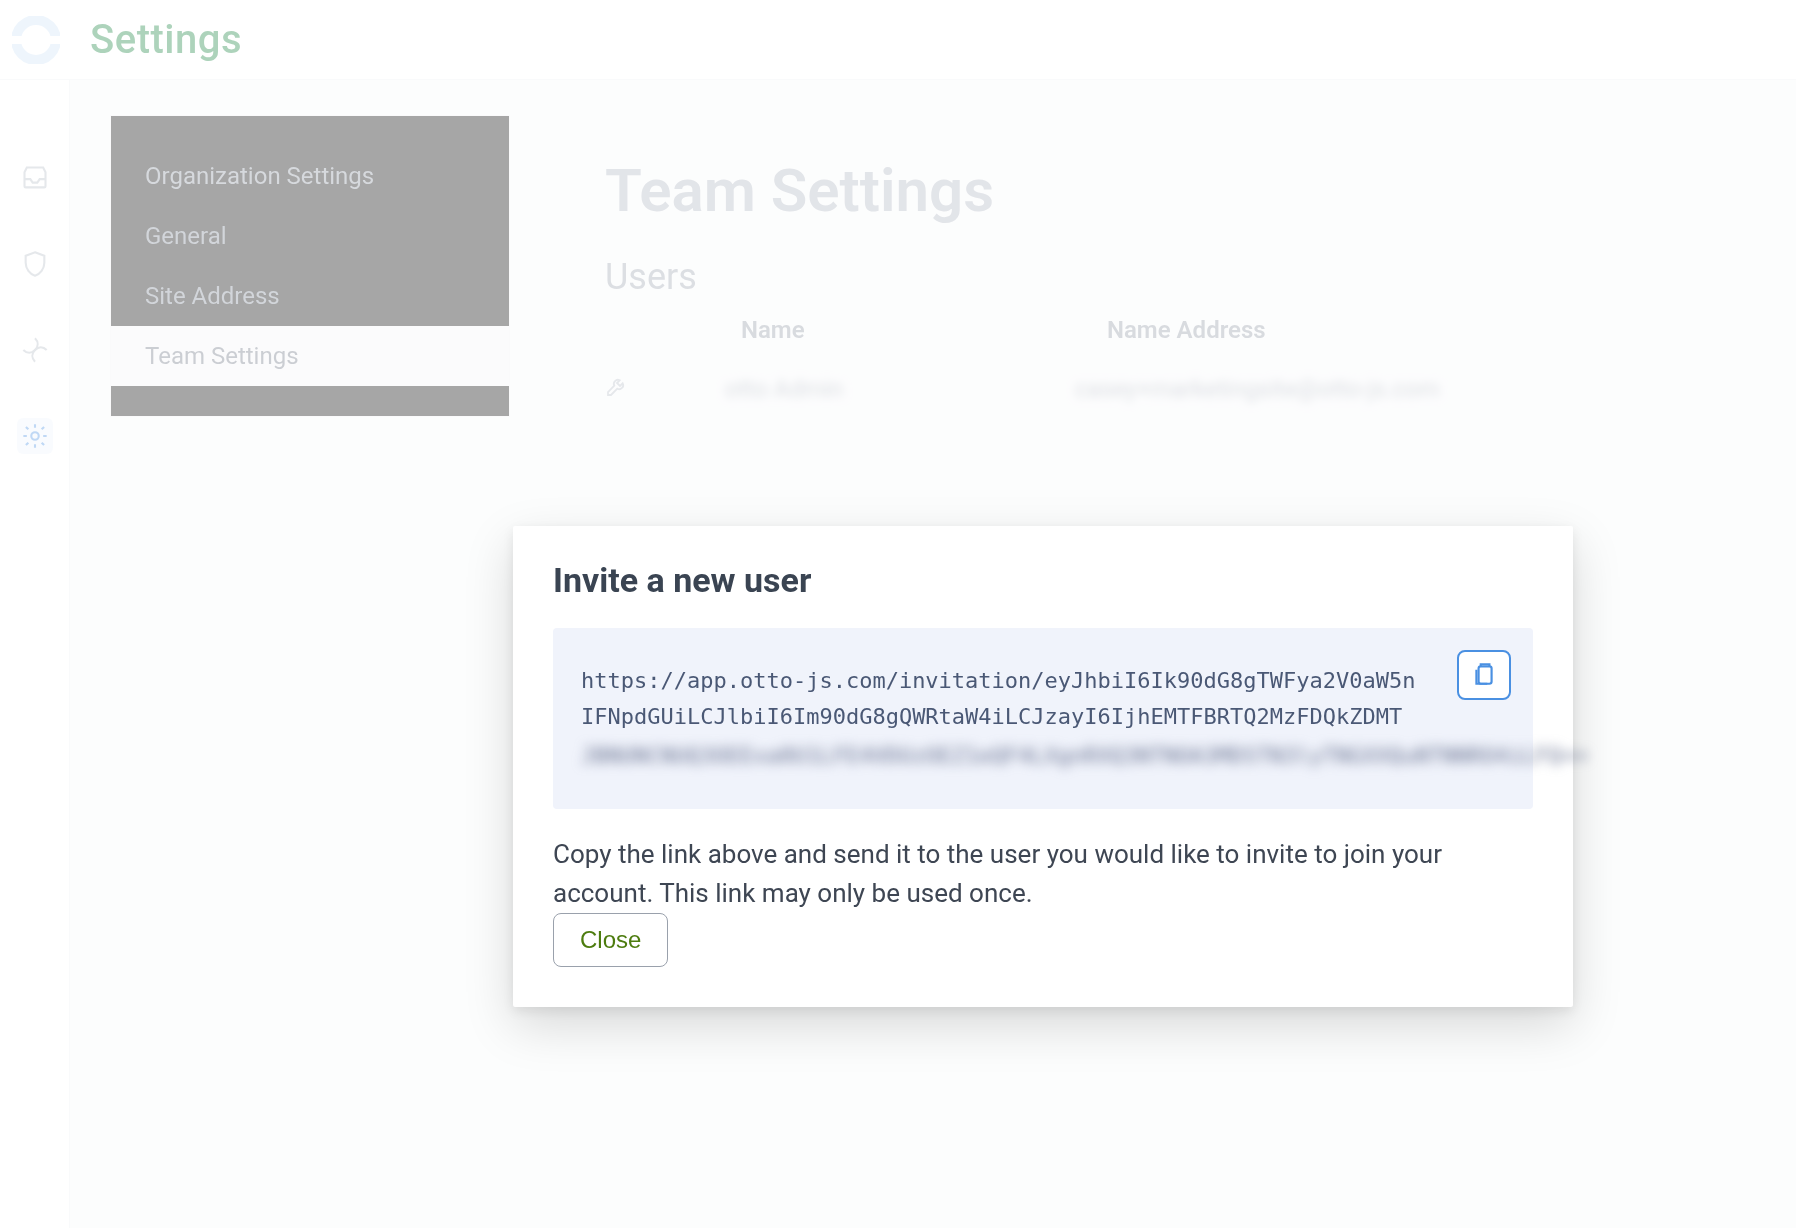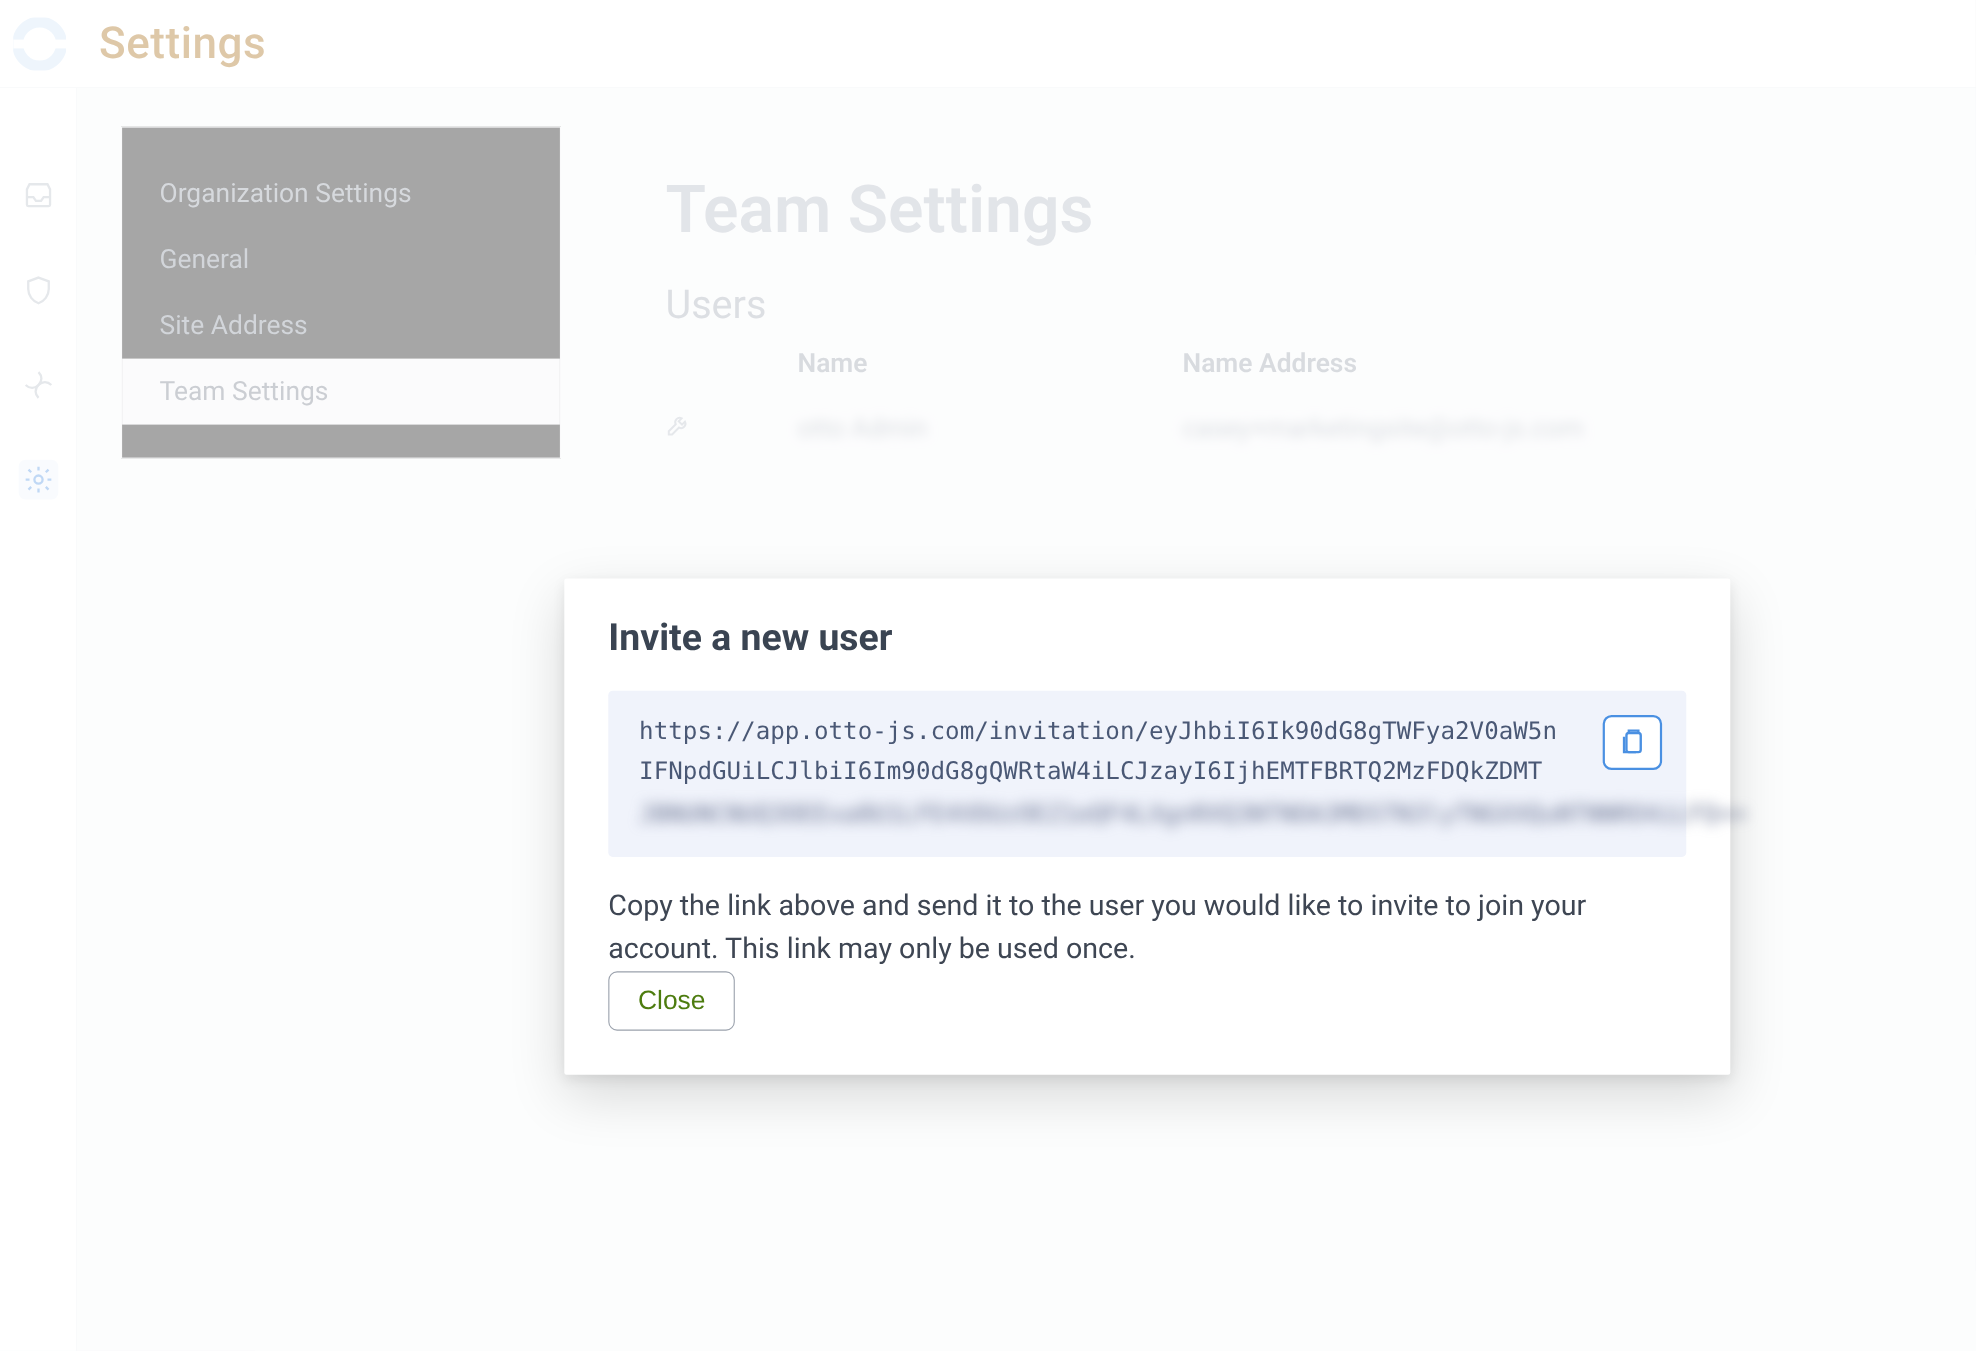--- a/index.html
+++ b/index.html
@@ -25,21 +25,21 @@
   width: 48px;
   height: 48px;
   border-radius: 50%;
   position: relative;
   margin-right: 30px;
 }
 .logo svg { display:block; }
 .top-title {
   font-size: 40px;
   font-weight: 500;
-  color: #a16207;
+  color: #15803d;
   letter-spacing: 0.5px;
 }
 
 
 .icon-rail {
   position: absolute;
   left: 0;
   top: 80px;
   width: 70px;
   height: calc(100% - 80px);
@@ -105,21 +105,21 @@
   margin-bottom: 30px;
 }
 .section-title {
   font-size: 36px;
   font-weight: 400;
   color: #9ca3af;
   margin-bottom: 8px;
 }
 .table-headers {
   display: flex;
-  gap: 0;
+  gap: 16px;
   color: #8f98a3;
   font-size: 24px;
   font-weight: 600;
   padding: 10px 0;
 }
 .col-icon { width: 120px; }
 .col-name { width: 350px; }
 .col-email { flex: 1; }
 .table-row {
   display: flex;
@@ -157,21 +157,21 @@
 }
 .modal-title {
   font-size: 34px;
   font-weight: 700;
   color: #3a4452;
   margin-bottom: 28px;
 }
 .link-box {
   background: #f0f3fb;
   border-radius: 4px;
-  padding: 20px 28px;
+  padding: 35px 28px;
   position: relative;
   margin-bottom: 26px;
 }
 .link-text {
   font-family: ui-monospace, Menlo, Consolas, monospace;
   font-size: 22px;
   line-height: 1.65;
   color: #4a5875;
   word-break: break-all;
   padding-right: 80px;

